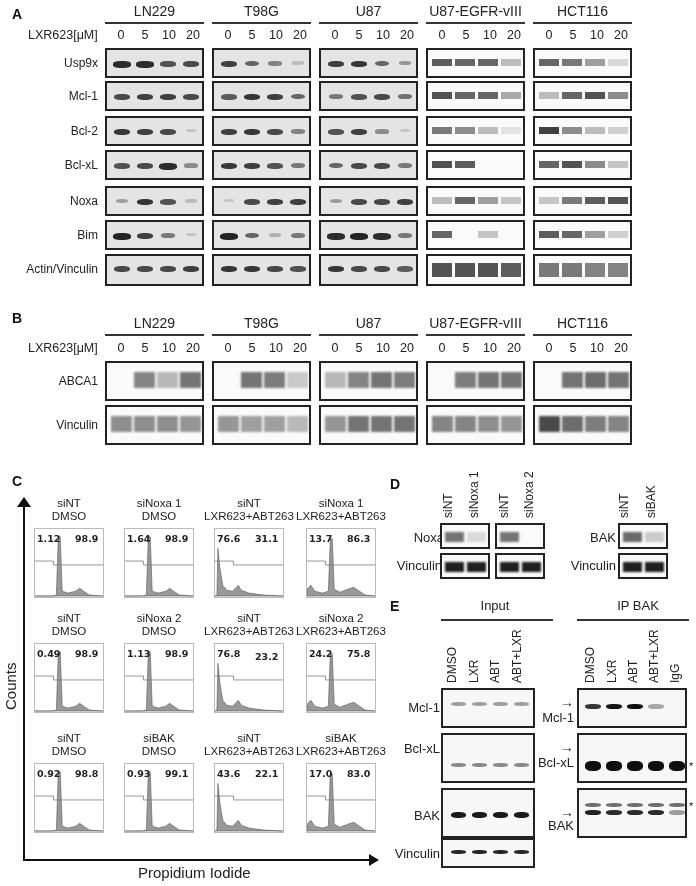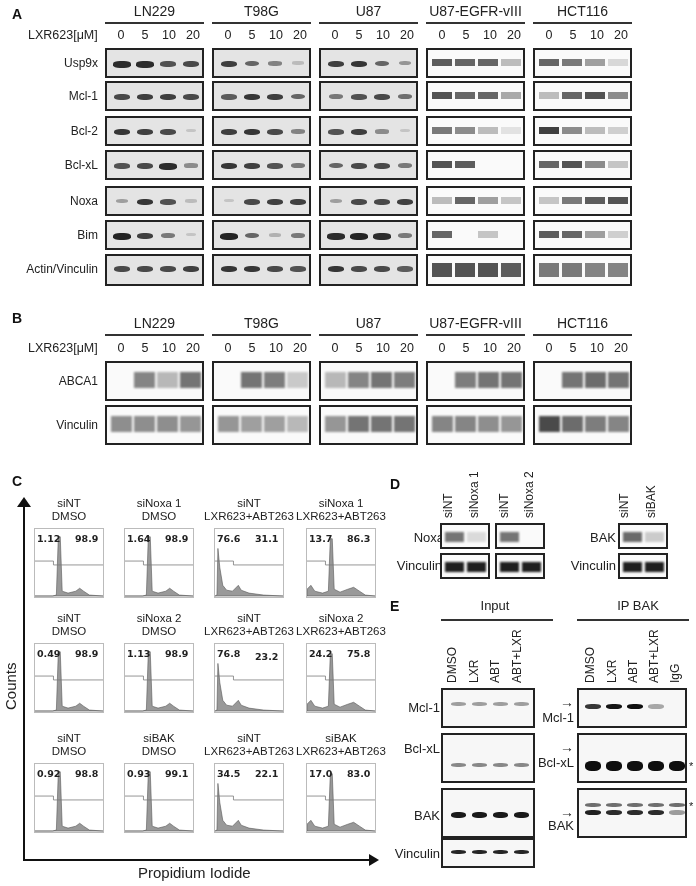--- a/index.html
+++ b/index.html
@@ -517,21 +517,21 @@
       <div>siNT</div>
       <div>LXR623+ABT263</div>
     </div>
     <div class="flow-box" style="left:214px;top:763px;width:70px;height:70px;">
       <svg width="68" height="68" viewBox="0 0 70 70" style="position:absolute;left:0;top:0">
         <path d="M0,69 L2,68 L3,20 L5,40 L8,58 L12,63 L18,64 L22,60 L24,58 L27,63 L35,66 L50,68 L70,69 Z" fill="#999" stroke="#555" stroke-width="0.6"></path>
         <line x1="0" y1="33" x2="19" y2="33" stroke="#777" stroke-width="0.8"></line>
         <line x1="19" y1="33" x2="19" y2="37" stroke="#777" stroke-width="0.8"></line>
         <line x1="19" y1="37" x2="70" y2="37" stroke="#777" stroke-width="0.8"></line>
       </svg>
-      <div class="flow-num" style="left:2px;top:4px;">34.5</div>
+      <div class="flow-num" style="left:2px;top:4px;">43.6</div>
       <div class="flow-num" style="left:40px;top:4px;">22.1</div>
     </div>
     <div class="flow-title" style="left:286px;top:732px;width:110px;">
       <div>siBAK</div>
       <div>LXR623+ABT263</div>
     </div>
     <div class="flow-box" style="left:306px;top:763px;width:70px;height:70px;">
       <svg width="68" height="68" viewBox="0 0 70 70" style="position:absolute;left:0;top:0">
         <path d="M0,69 L0,62 L4,58 L8,64 L16,66 L22,64 L24,10 L26,10 L28,62 L34,65 L42,62 L48,60 L54,64 L60,68 L70,69 Z" fill="#999" stroke="#555" stroke-width="0.6"></path>
         <line x1="0" y1="33" x2="19" y2="33" stroke="#777" stroke-width="0.8"></line>

